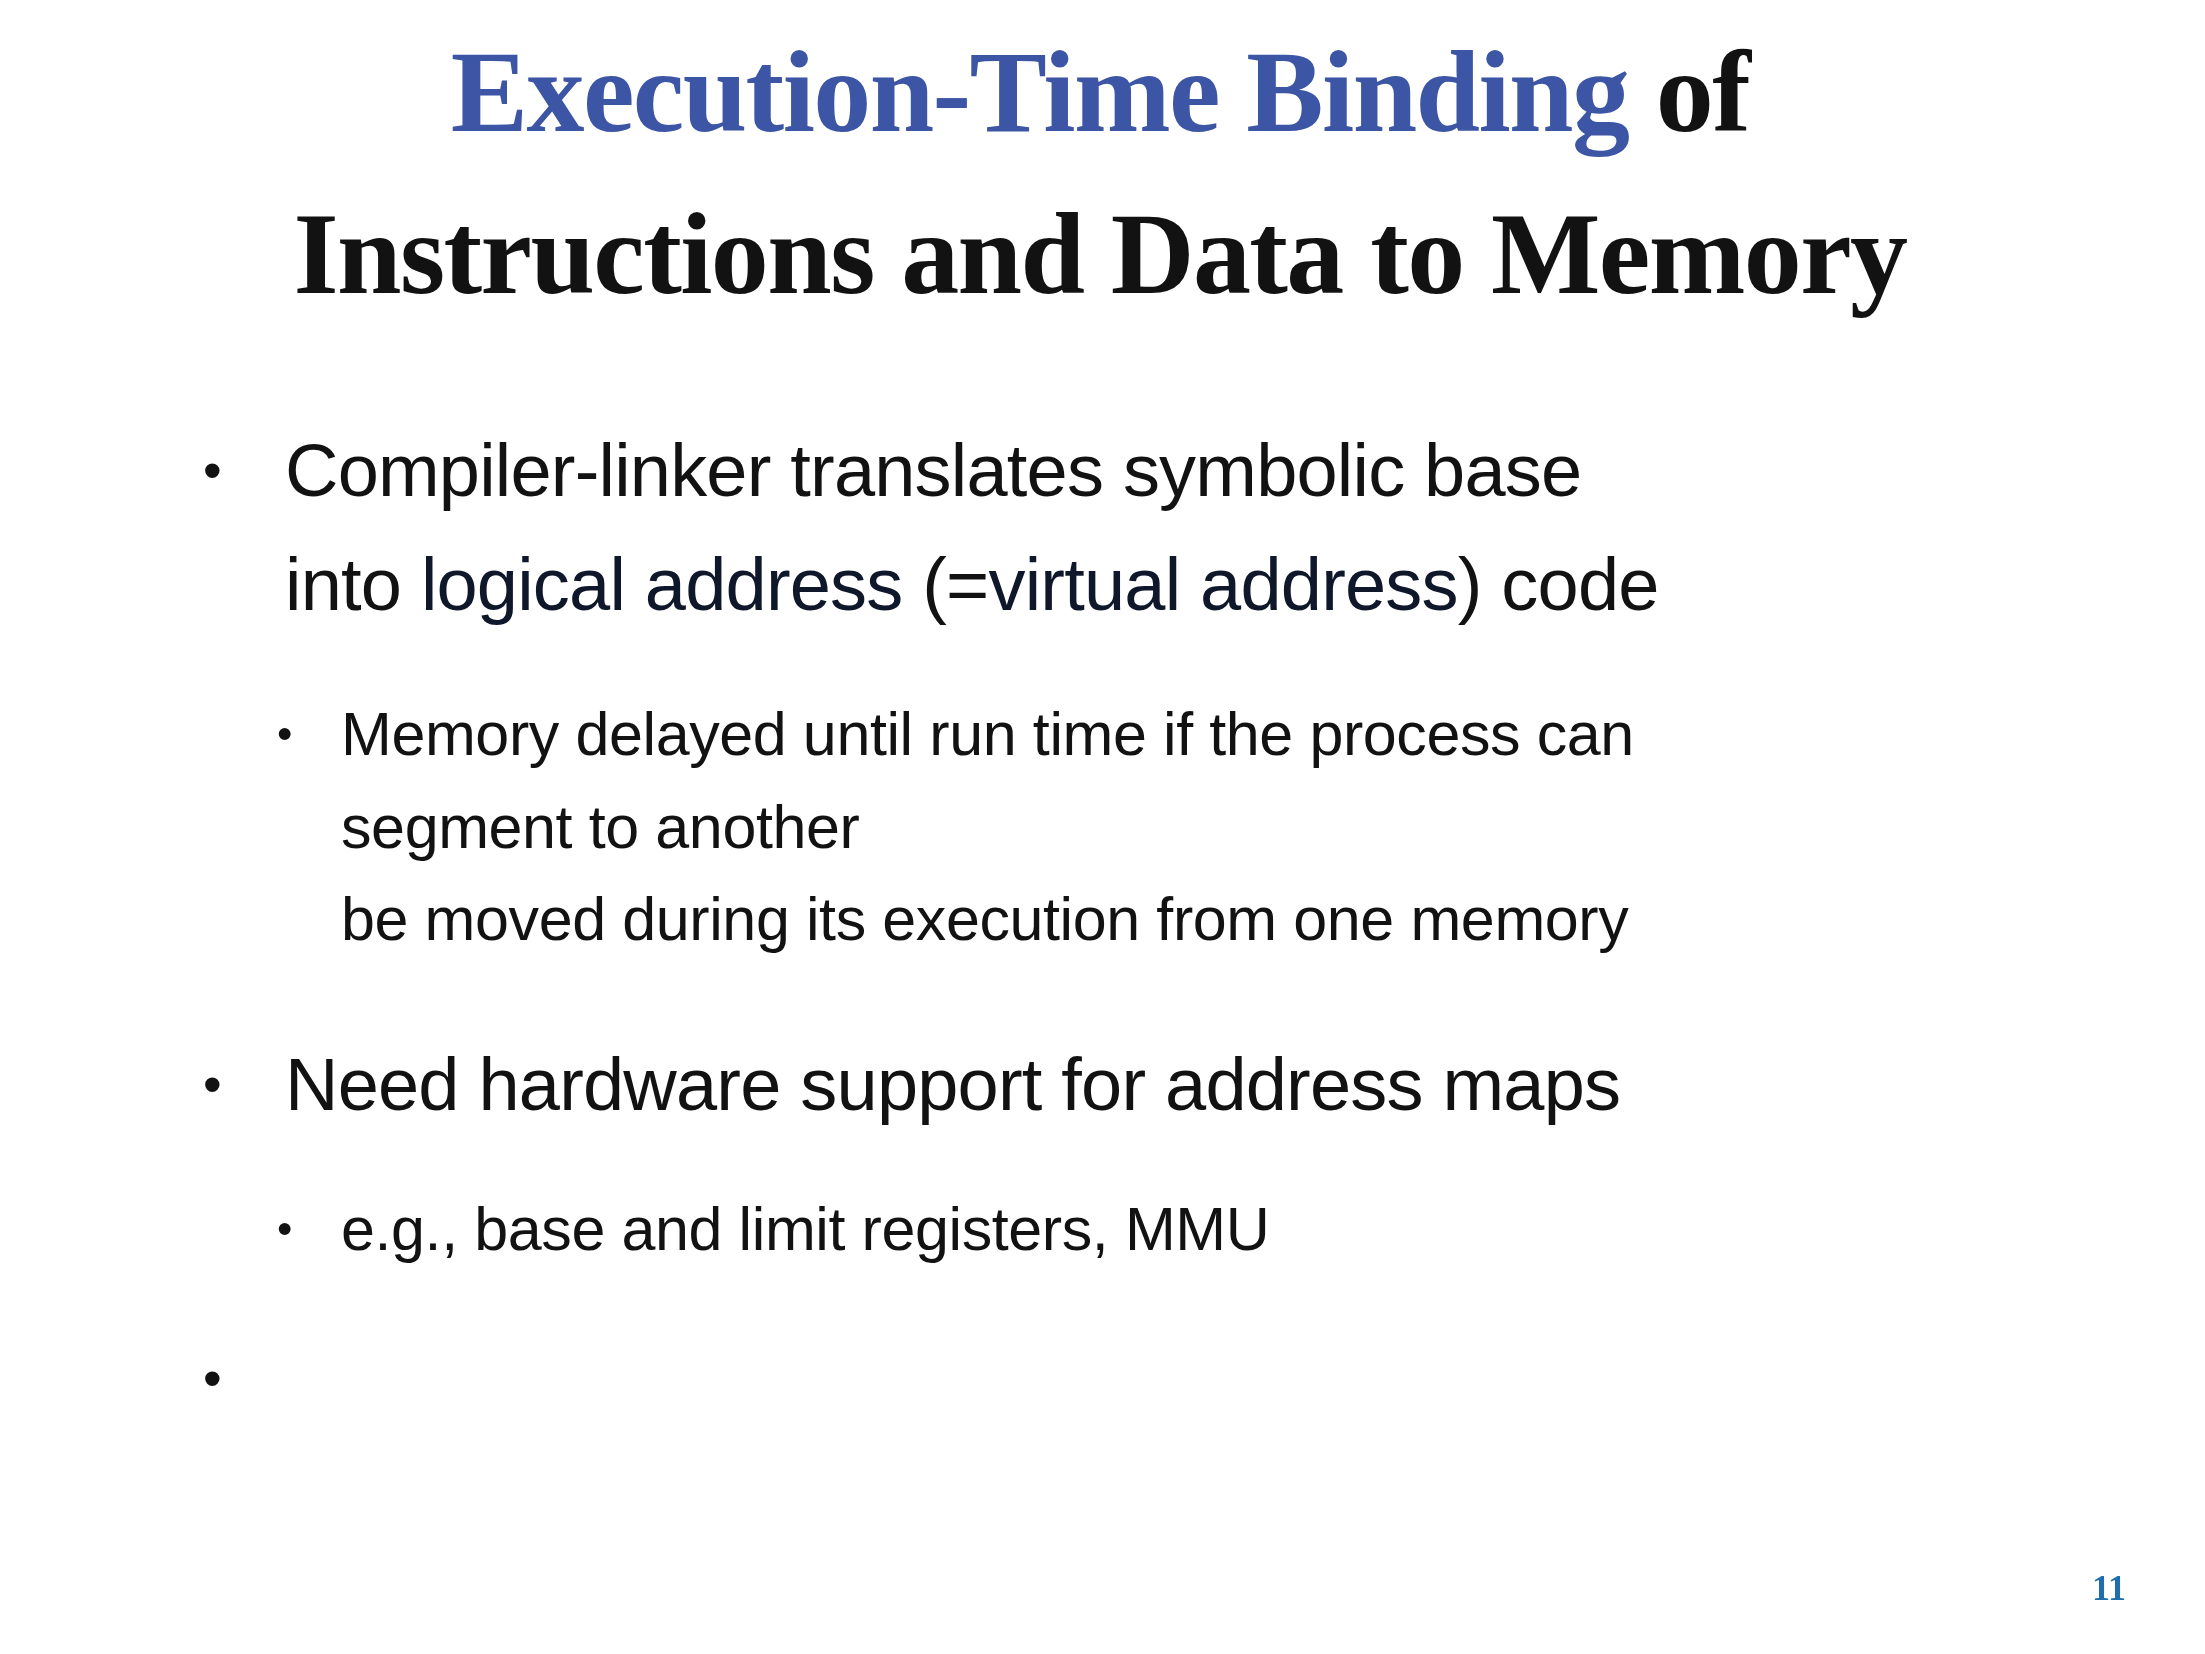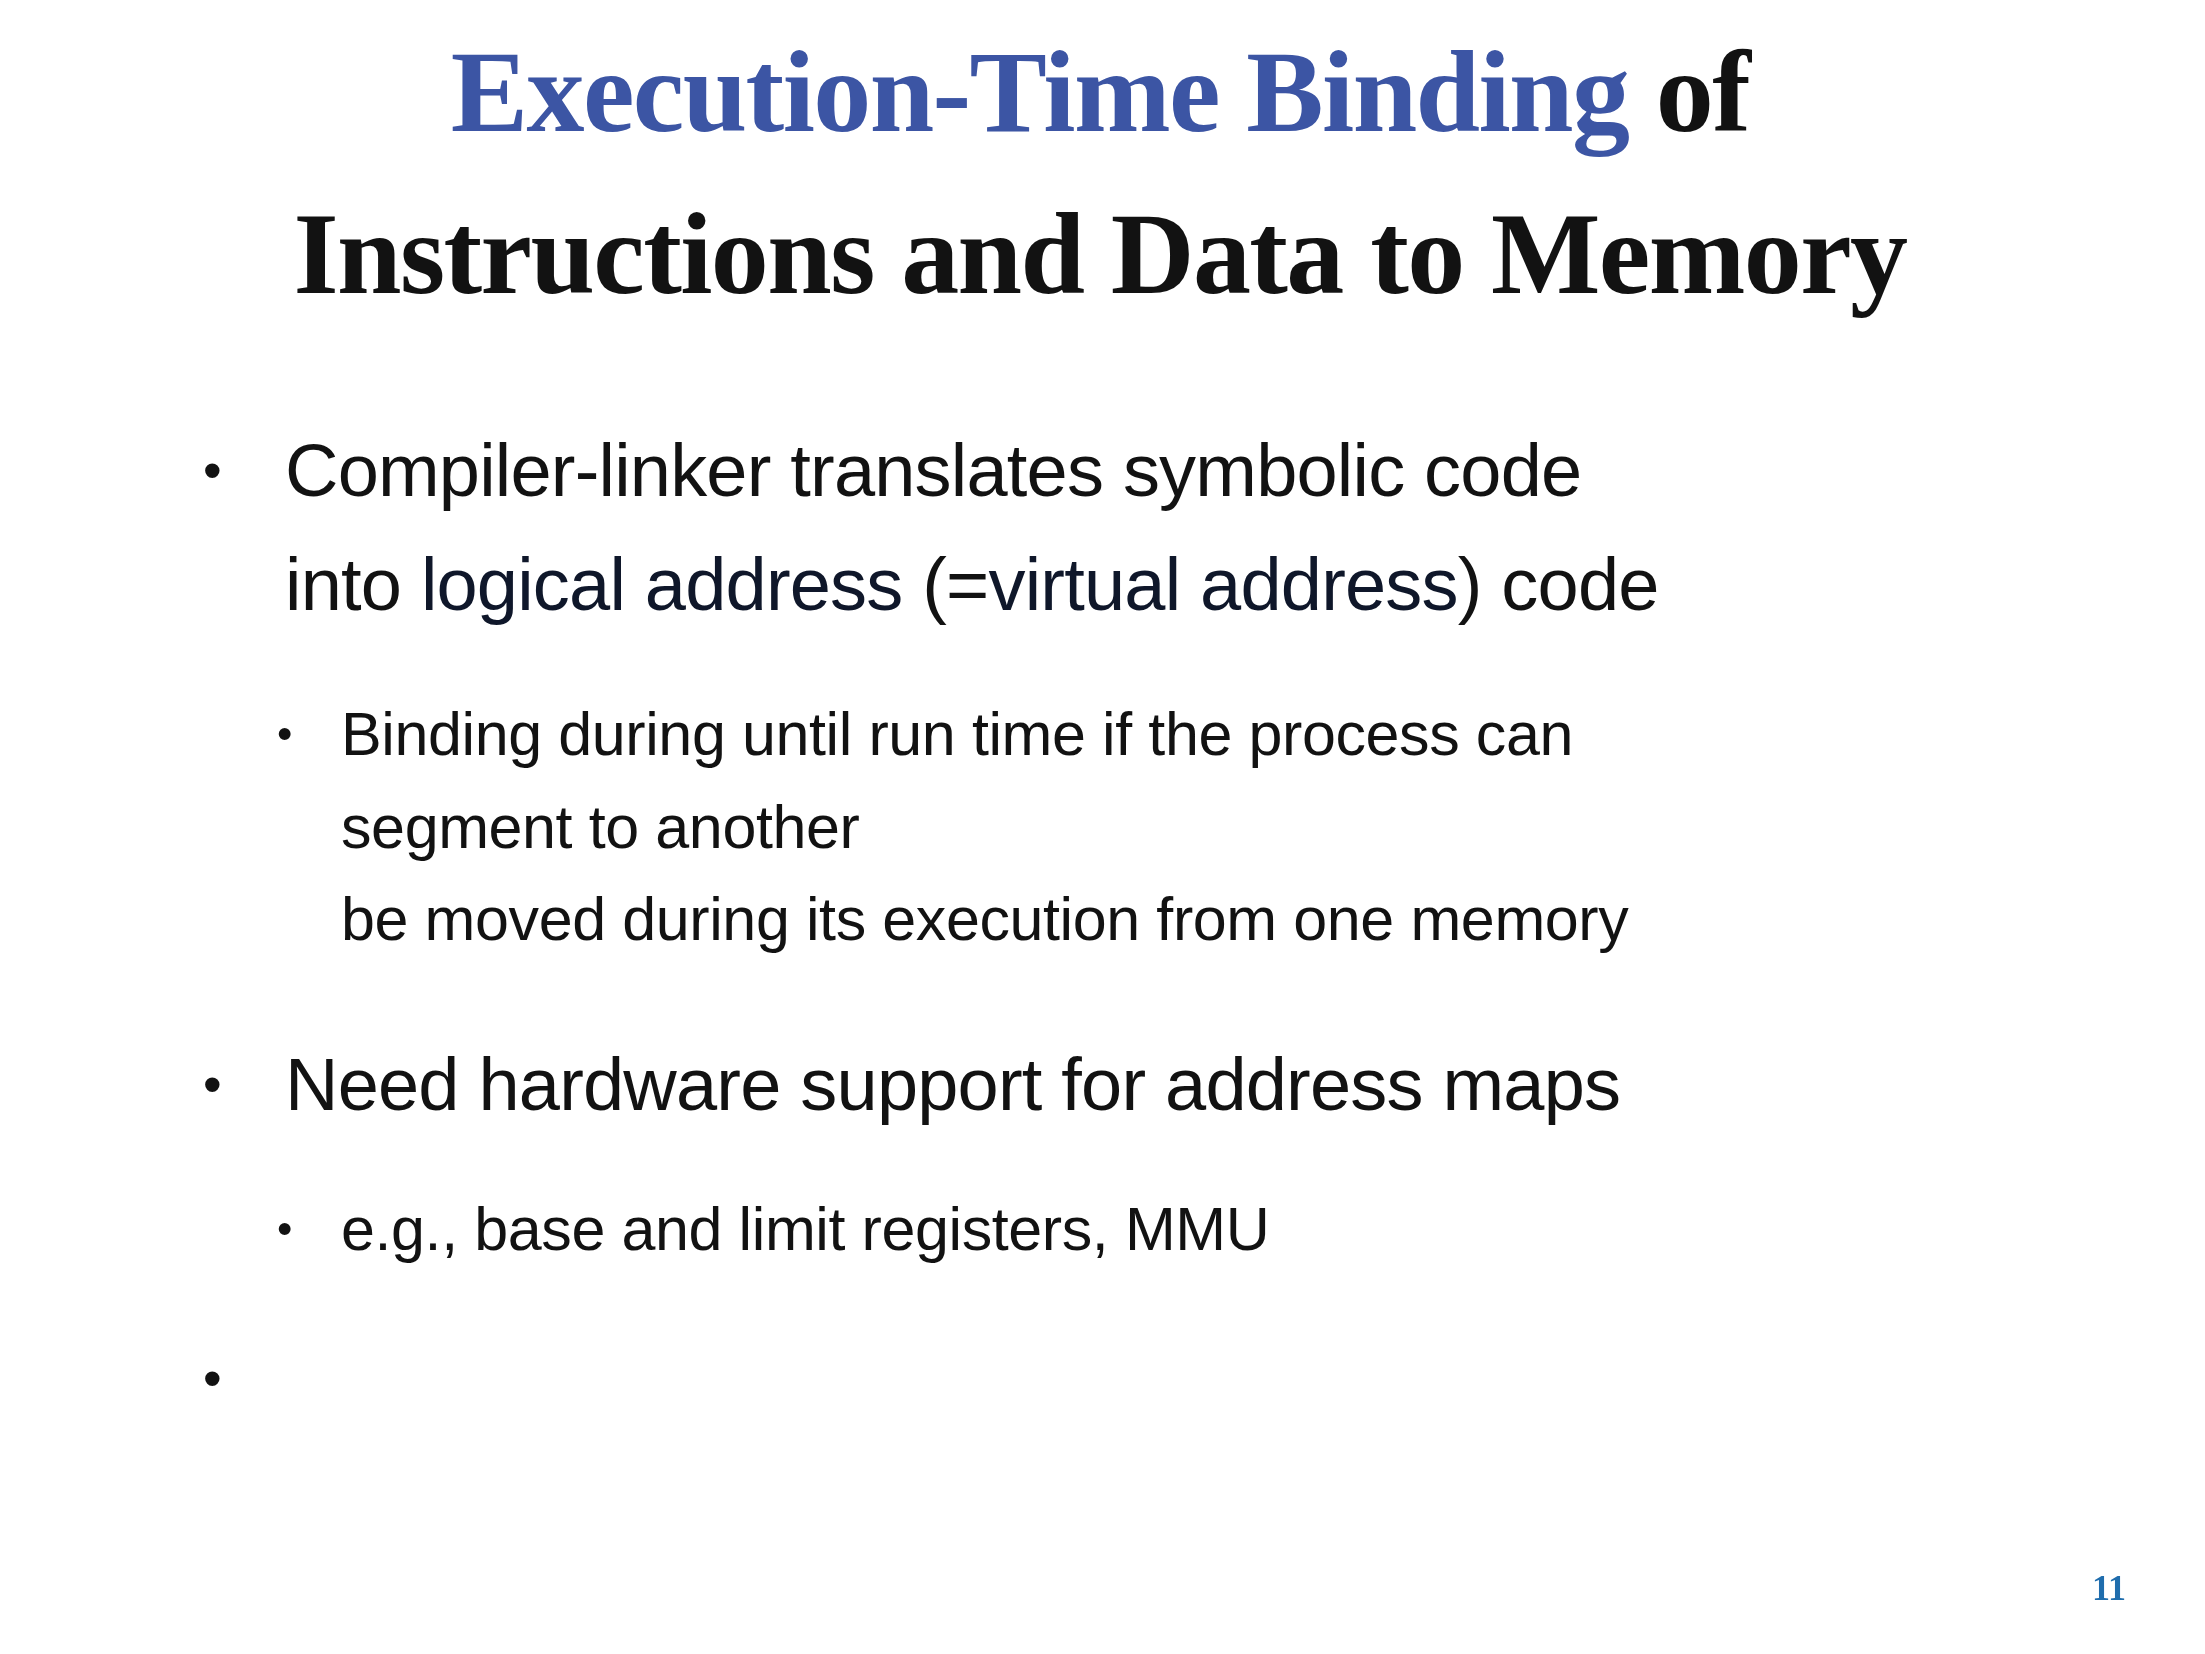--- a/index.html
+++ b/index.html
@@ -79,29 +79,29 @@
   <h1 class="title">
     <span class="line"><span class="blue-title">Execution-Time Binding</span><span> of</span></span>
     <span class="line">Instructions and Data to Memory</span>
   </h1>
 
   <div class="content">
 
     <div class="bullet l1 mb-after-b1">
       <span class="marker">•</span>
       <div class="btext">
-        <span class="tline"><span>Compiler-linker translates symbolic code</span></span>
+        <span class="tline"><span>Compiler-linker translates symbolic base</span></span>
         <span class="tline"><span>into </span><span class="blue-body">logical address</span><span> (=</span><span class="blue-body">virtual address</span><span>) code</span></span>
       </div>
     </div>
 
     <div class="bullet l2 mb-after-sub1">
       <span class="marker">•</span>
       <div class="btext">
-        <span class="tline">Binding during until run time if the process can</span>
+        <span class="tline">Memory delayed until run time if the process can</span>
         <span class="tline">segment to another</span>
         <span class="tline">be moved during its execution from one memory</span>
       </div>
     </div>
 
     <div class="bullet l1 mb-after-b2">
       <span class="marker">•</span>
       <div class="btext">
         <span class="tline">Need hardware support for address maps</span>
       </div>

